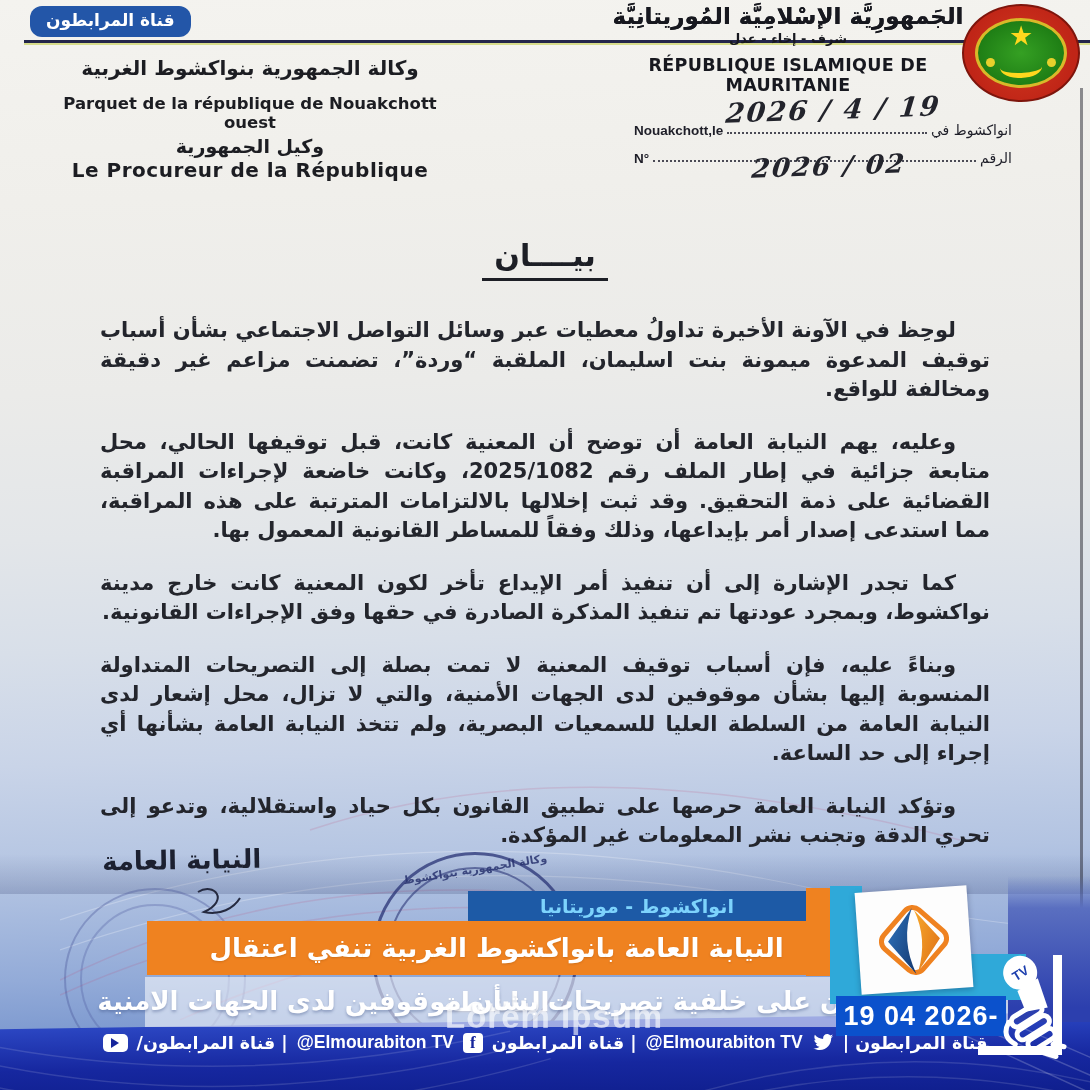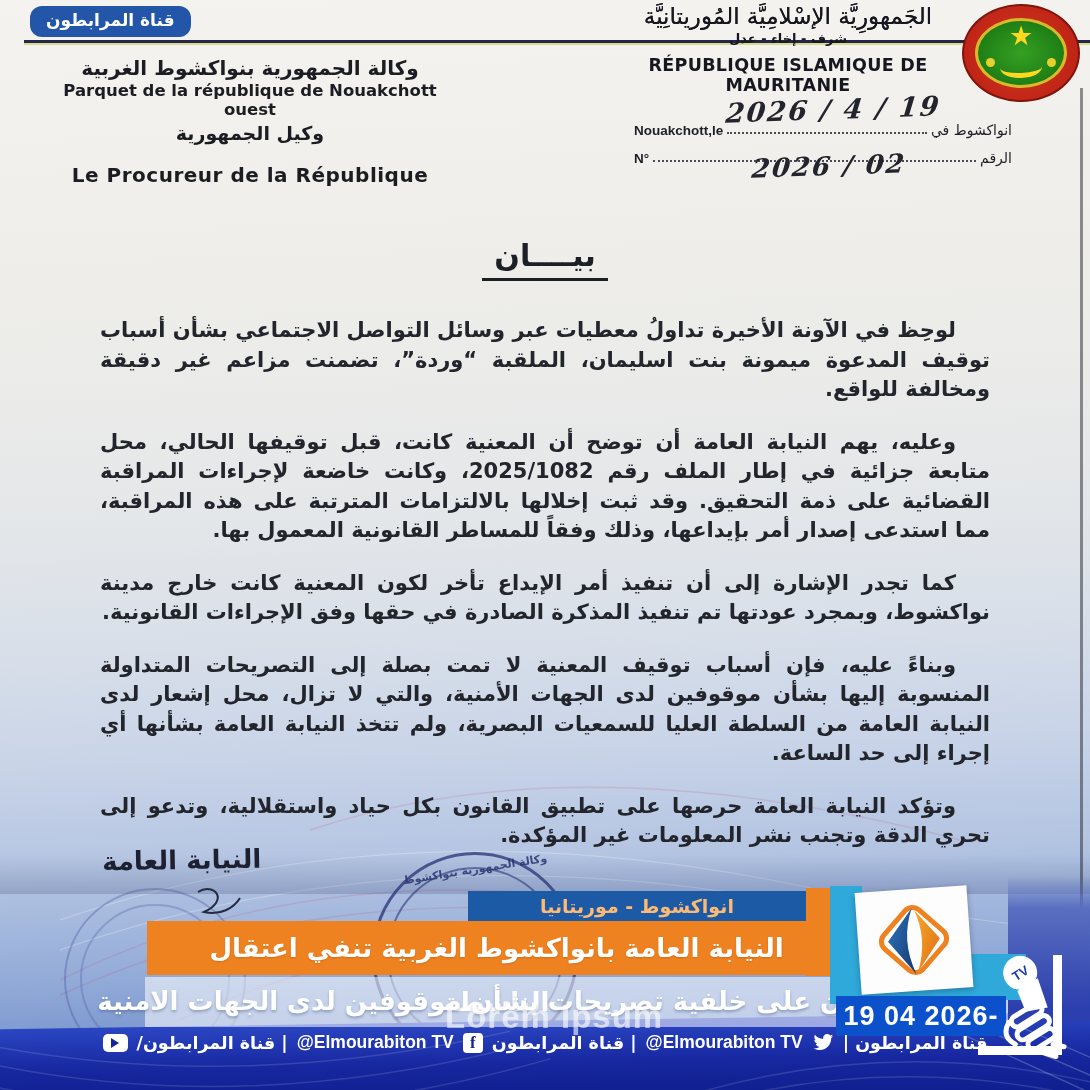--- a/index.html
+++ b/index.html
@@ -10,25 +10,25 @@
 
   
   .badge{left:30px;top:6px;background:#2356a8;color:#fff;font-size:17px;font-weight:700;
     padding:4px 16px 7px;border-radius:12px;z-index:9;direction:rtl;}
 
   
   .rule{left:24px;top:40px;right:0;height:3px;background:#23254a;z-index:2;}
   .rule-glow{left:24px;top:43px;right:0;height:2px;background:rgba(205,212,105,.75);z-index:2;}
   .lh-left{left:45px;top:56px;width:410px;text-align:center;color:#1c1d22;z-index:2;}
   .lh-left .ar1{font-size:20px;font-weight:800;direction:rtl;}
-  .lh-left .fr1{font-size:16.5px;font-weight:700;margin-top:1px;}
+  .lh-left .fr1{font-size:16.5px;font-weight:700;margin-top:14px;}
   .lh-left .ar2{font-size:19px;font-weight:800;direction:rtl;margin-top:3px;}
-  .lh-left .fr2{font-size:20px;font-weight:700;letter-spacing:.5px;margin-top:19px;}
+  .lh-left .fr2{font-size:20px;font-weight:700;letter-spacing:.5px;margin-top:1px;}
   .lh-right{left:598px;top:3px;width:380px;text-align:center;color:#17181f;z-index:2;}
-  .lh-right .arT{font-size:23px;font-weight:400;direction:rtl;text-shadow:0 0 .6px #17181f;}
+  .lh-right .arT{font-size:23px;font-weight:700;direction:rtl;text-shadow:0 0 .6px #17181f;}
   .lh-right .arM{font-size:13px;font-weight:700;direction:rtl;margin-top:2px;}
   .lh-right .frT{font-size:17.5px;font-weight:800;margin-top:9px;letter-spacing:.3px;}
   .lh-right .frM{font-size:13.5px;font-weight:700;margin-top:2px;color:#26272e;}
 
   
   .seal{left:962px;top:4px;width:114px;height:94px;background:radial-gradient(circle,#d23a20 0%,#c02517 70%);
     border:2px solid #7e150c;border-radius:50%;display:flex;align-items:center;justify-content:center;z-index:3;}
   .seal-in{width:86px;height:64px;border-radius:50%;background:radial-gradient(#35a023,#15700f);
     border:3px solid #d8b929;position:relative;overflow:hidden;}
   .seal-star::before{content:"★";position:absolute;top:0px;left:50%;transform:translateX(-50%);
@@ -71,21 +71,21 @@
     border:2px solid rgba(70,80,150,.35);z-index:1;}
   .stamp-left::after{content:"";position:absolute;inset:14px;border-radius:50%;
     border:2px solid rgba(70,80,150,.28);}
   .shade{left:0;top:854px;width:1090px;height:40px;z-index:1;
     background:linear-gradient(rgba(20,30,80,0),rgba(20,30,80,.18));}
   .guilloche{left:60px;top:770px;z-index:1;}
   .edge-line{left:1080px;top:88px;width:3px;height:912px;background:rgba(35,35,45,.5);z-index:2;}
 
   
   .bar-location{left:468px;top:891px;width:338px;height:46px;background:#1d5aa6;z-index:5;
-    color:#fdba74;font-size:19px;font-weight:700;text-align:center;line-height:30px;direction:rtl;}
+    color:#7dd3fc;font-size:19px;font-weight:700;text-align:center;line-height:30px;direction:rtl;}
   .cap-orange{left:806px;top:888px;width:26px;height:88px;background:#ef8220;z-index:5;}
   .bar-headline{left:147px;top:921px;width:659px;height:54px;background:#ef8220;z-index:5;
     color:#fff;font-size:26px;font-weight:800;text-align:center;line-height:54px;direction:rtl;
     text-shadow:0 1px 2px rgba(120,60,0,.25);padding-left:20px;}
   .band-sub{left:145px;top:977px;width:863px;height:50px;background:rgba(255,255,255,.55);z-index:5;
     color:#fff;font-size:26px;font-weight:700;direction:rtl;text-align:right;padding-right:14px;
     box-sizing:border-box;line-height:48px;text-shadow:0 2px 3px rgba(60,80,130,.4);white-space:nowrap;}
   .watermark{left:445px;top:998px;z-index:6;font-family:"Liberation Sans",sans-serif;
     font-size:33px;font-weight:800;color:rgba(255,255,255,.6);letter-spacing:1px;}
   .cyan-v{left:830px;top:886px;width:32px;height:118px;background:#2fa9d9;z-index:5;}

